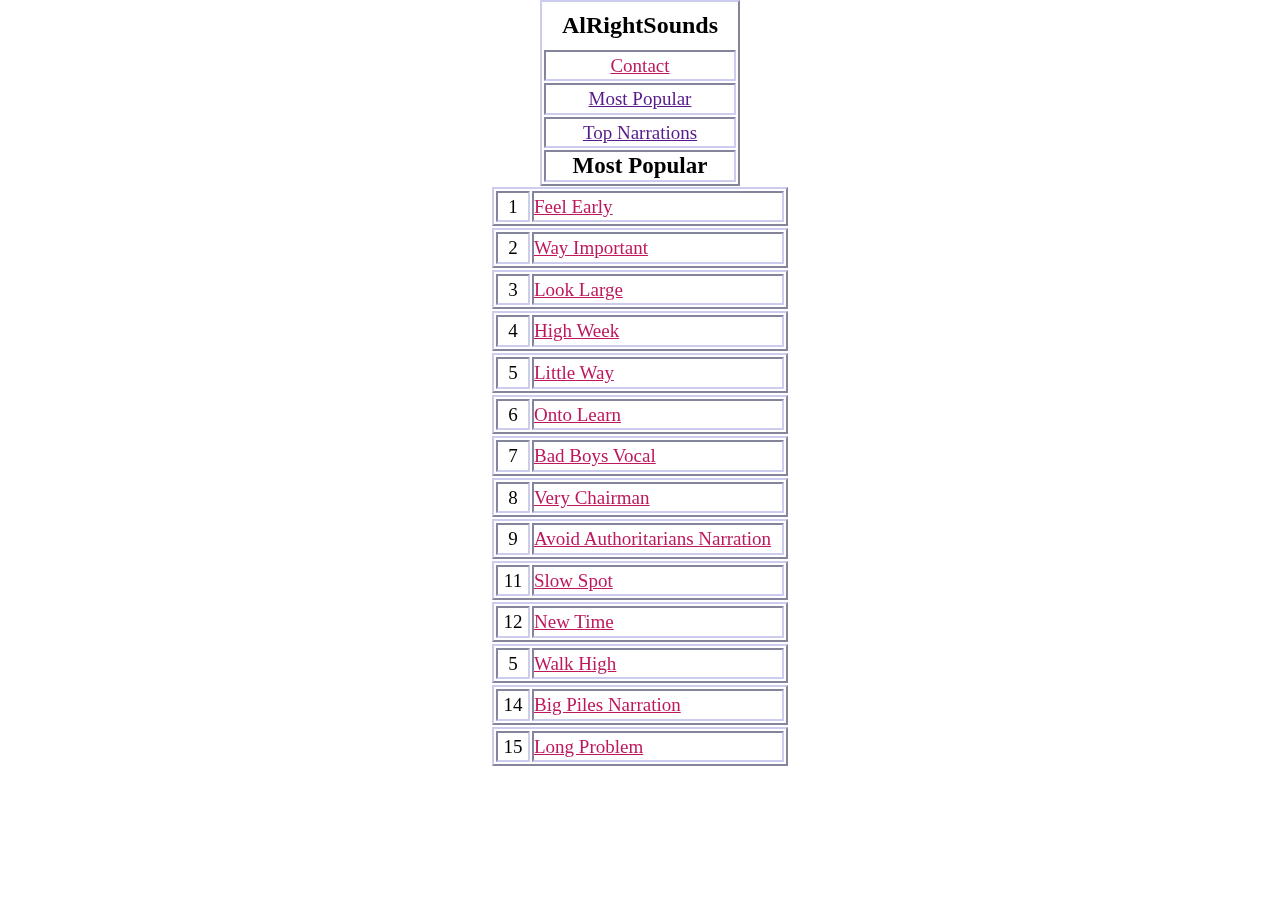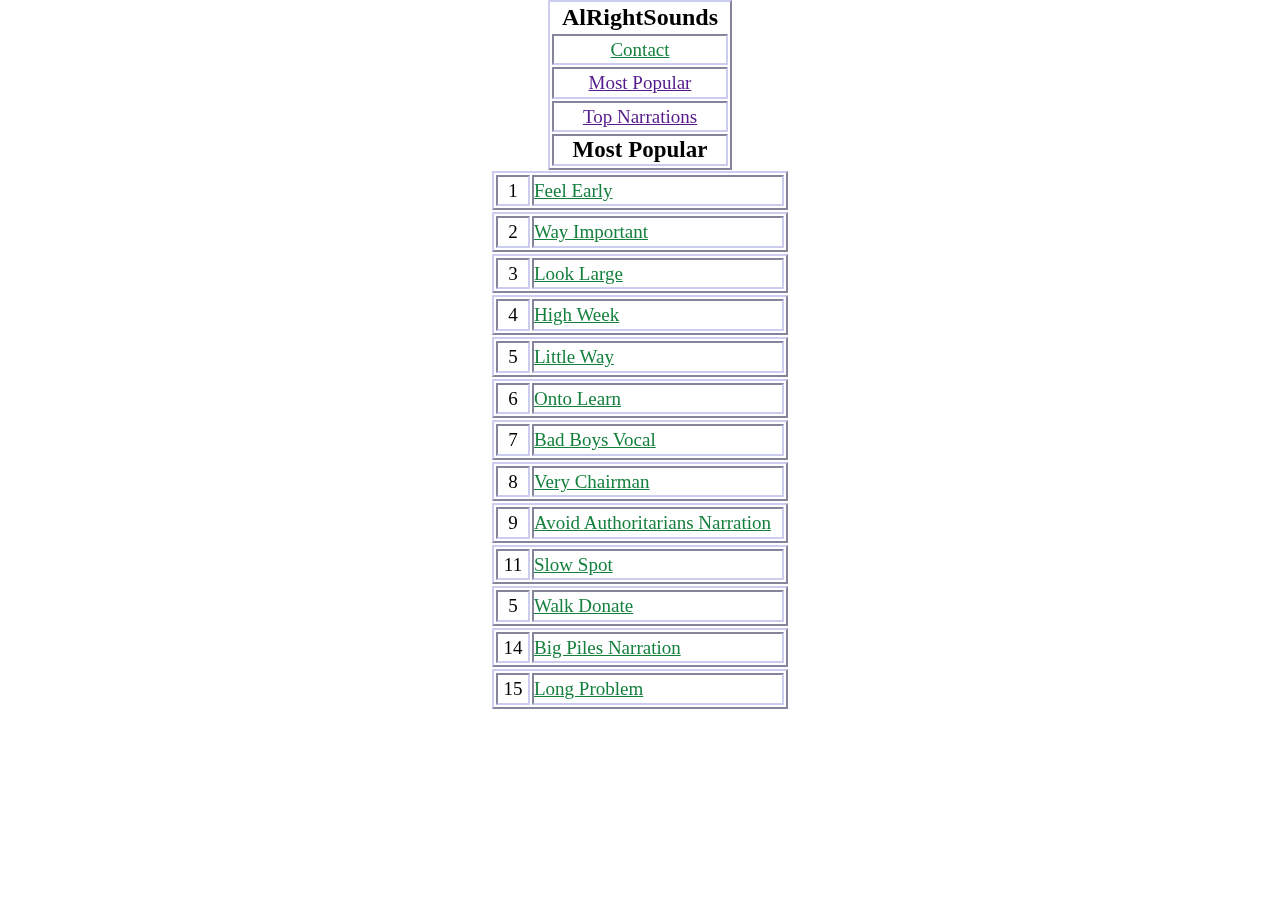--- a/index.html
+++ b/index.html
@@ -30,21 +30,21 @@
     border: 2px outset #ccccee;
     background: #ffffff;
   }
   table#nav-table > tbody > tr > td {
     padding: 0;
     background: #ffffff;
   }
   h2.site-title {
     font-size: 24px;
     font-weight: bold;
-    margin: 0;
+    margin: 8px;
     padding: 0 10px;
     text-align: center;
     line-height: 1.15;
     color: #000000;
     font-family: "Liberation Serif", "DejaVu Serif", serif;
   }
   .title-cell {
     border: none;
     padding: 2px 2px 22px 2px;
     text-align: center;
@@ -68,21 +68,21 @@
     font-size: 23px;
     font-weight: bold;
     margin: 0;
     line-height: 1.2;
     color: #000000;
   }
 
   a {
     text-decoration: underline;
   }
-  a.link-new { color: #15803d; }
+  a.link-new { color: #be185d; }
   a.link-visited { color: #551a8b; }
 
   
   #list-wrap {
     width: 100%;
     display: flex;
     flex-direction: column;
     align-items: center;
     margin-top: 1px;
   }
@@ -225,22 +225,30 @@
       <tbody>
         <tr>
           <td class="rank-cell">11</td>
           <td class="title-link-cell"><a href="#" class="link-new">Slow Spot</a></td>
         </tr>
       </tbody>
     </table>
     <table class="row-table">
       <tbody>
         <tr>
+          <td class="rank-cell">12</td>
+          <td class="title-link-cell"><a href="#" class="link-new">New Time</a></td>
+        </tr>
+      </tbody>
+    </table>
+    <table class="row-table">
+      <tbody>
+        <tr>
           <td class="rank-cell">5</td>
-          <td class="title-link-cell"><a href="#" class="link-new">Walk Donate</a></td>
+          <td class="title-link-cell"><a href="#" class="link-new">Walk High</a></td>
         </tr>
       </tbody>
     </table>
     <table class="row-table">
       <tbody>
         <tr>
           <td class="rank-cell">14</td>
           <td class="title-link-cell"><a href="#" class="link-new">Big Piles Narration</a></td>
         </tr>
       </tbody>

